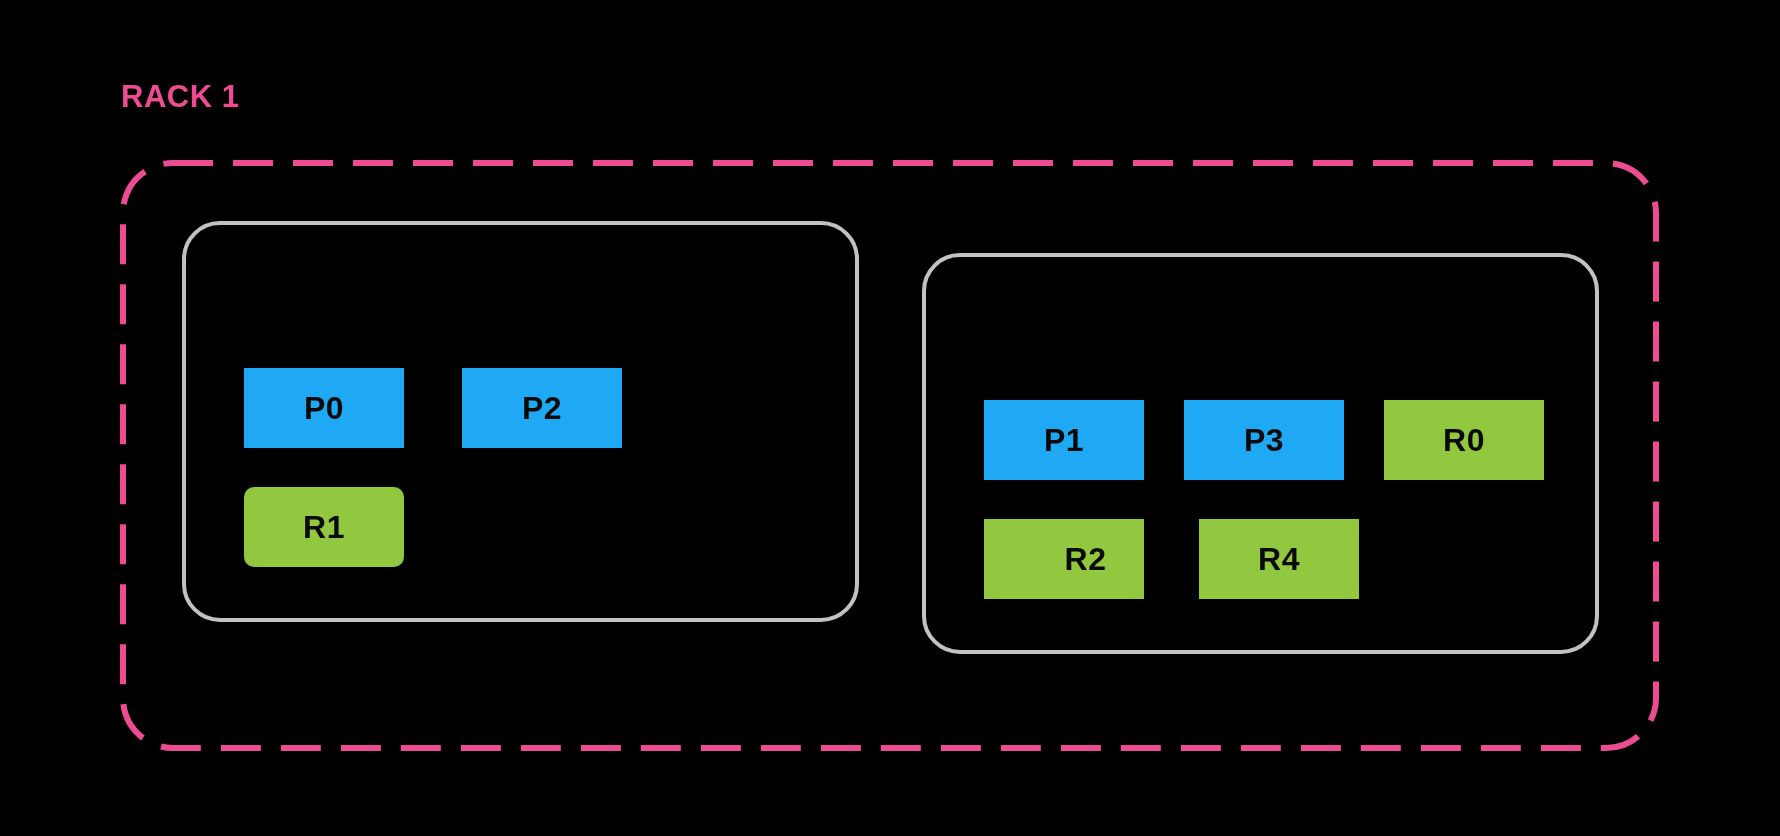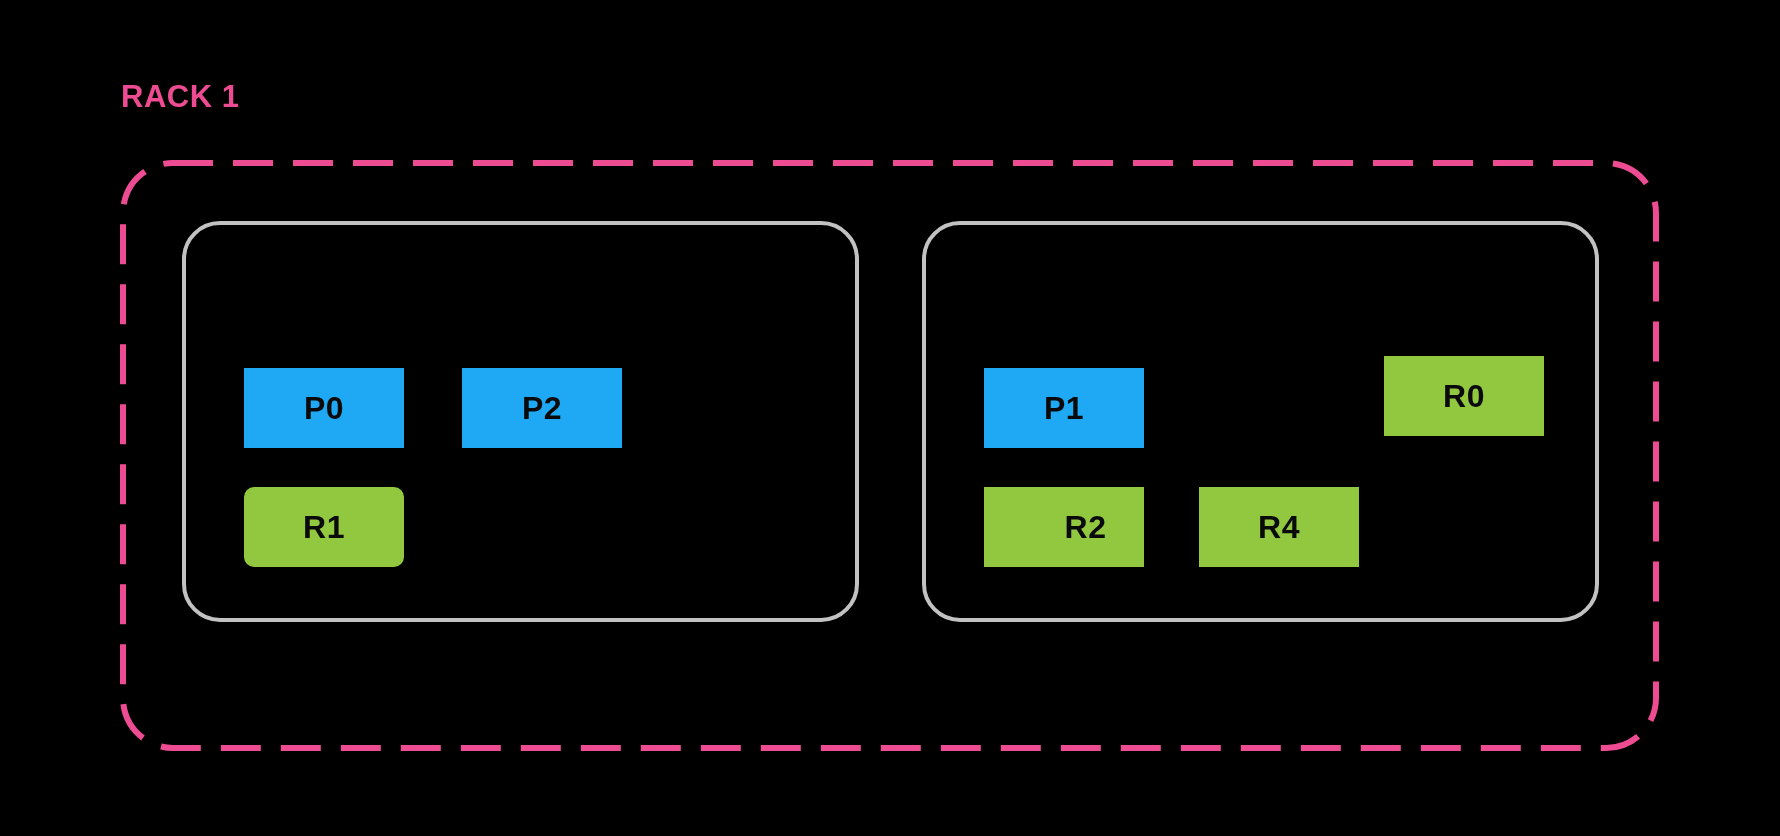--- a/index.html
+++ b/index.html
@@ -48,21 +48,21 @@
     position: absolute;
     top: 221px;
     width: 677px;
     height: 401px;
     border: 4px solid var(--node-border);
     border-radius: 38px;
     background: transparent;
     text-align: right;
   }
   .node-1 { left: 182px; }
-  .node-2 { left: 922px; }
+  .node-2 { left: 922px; margin-top: 32px; }
   .box {
     position: absolute;
     width: 160px;
     height: 80px;
     display: flex;
     align-items: center;
     justify-content: center;
     font-size: 32px;
     font-weight: 700;
     color: var(--box-text);
@@ -83,18 +83,19 @@
   </svg>
 
   <div class="node node-1">
       <div class="box primary" style="left: 58px; top: 143px;">P0</div>
       <div class="box primary" style="left: 276px; top: 143px;">P2</div>
       <div class="box replica" style="left: 58px; top: 262px; border-radius: 10px;">R1</div>
     </div>
 
   <div class="node node-2">
       <div class="box primary" style="left: 58px; top: 143px;">P1</div>
-      <div class="box replica" style="left: 458px; top: 131px;">R0</div>
+      <div class="box primary" style="left: 258px; top: 143px;">P3</div>
+      <div class="box replica" style="left: 458px; top: 143px;">R0</div>
       <div class="box replica" style="left: 58px; top: 262px; padding-left: 43px;">R2</div>
       <div class="box replica" style="left: 273px; top: 262px;">R4</div>
     </div>
 
 </div>
 
 </body></html>

